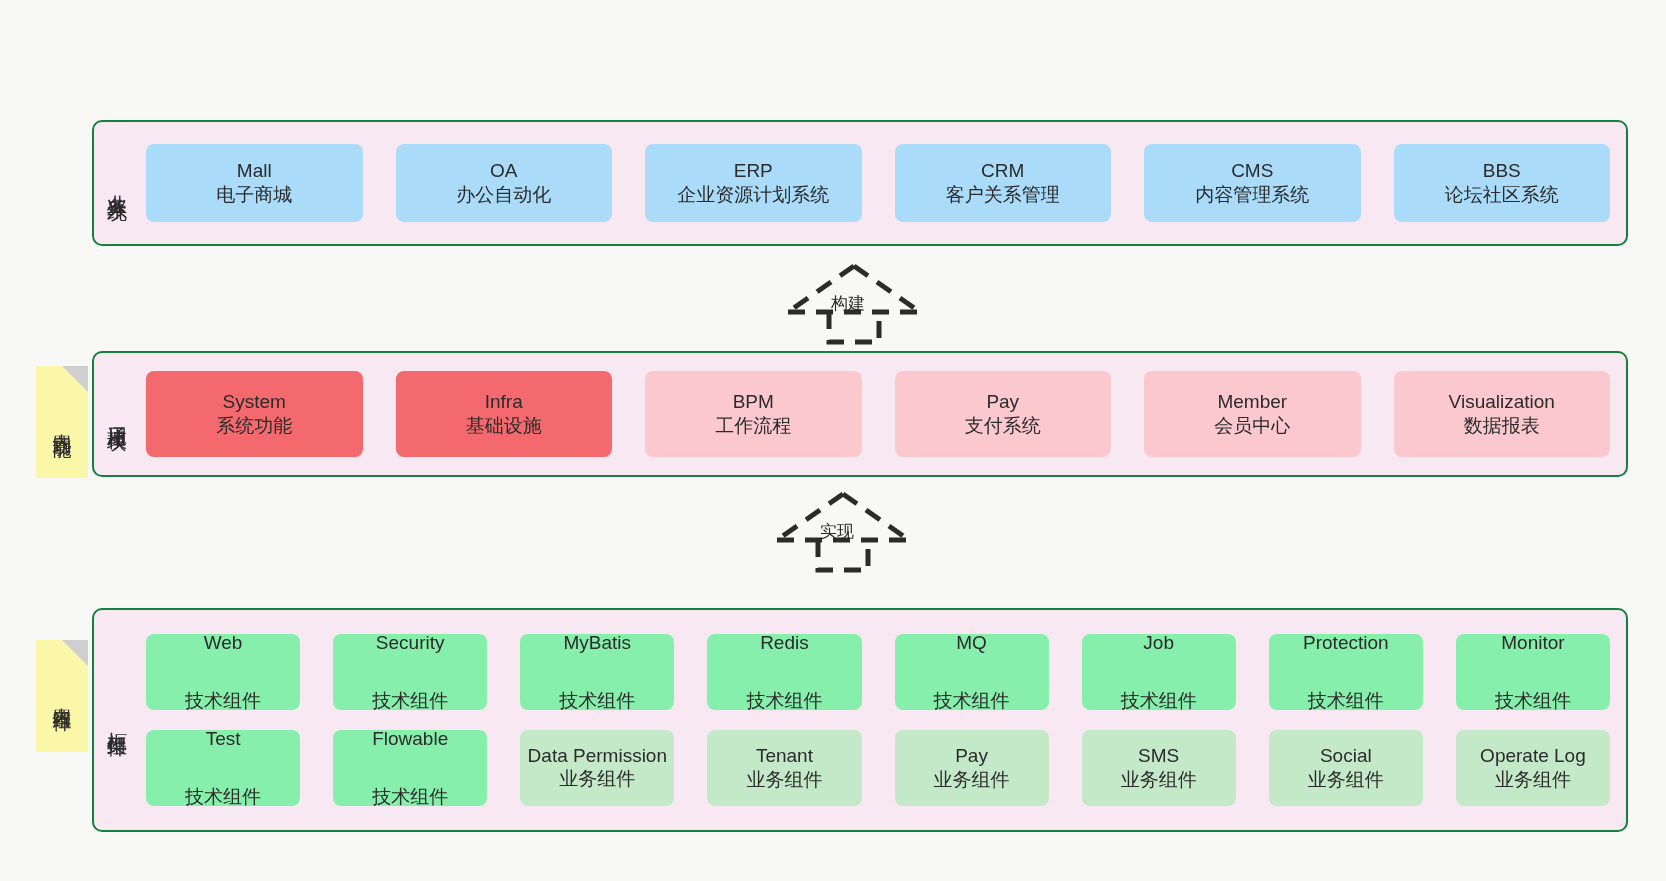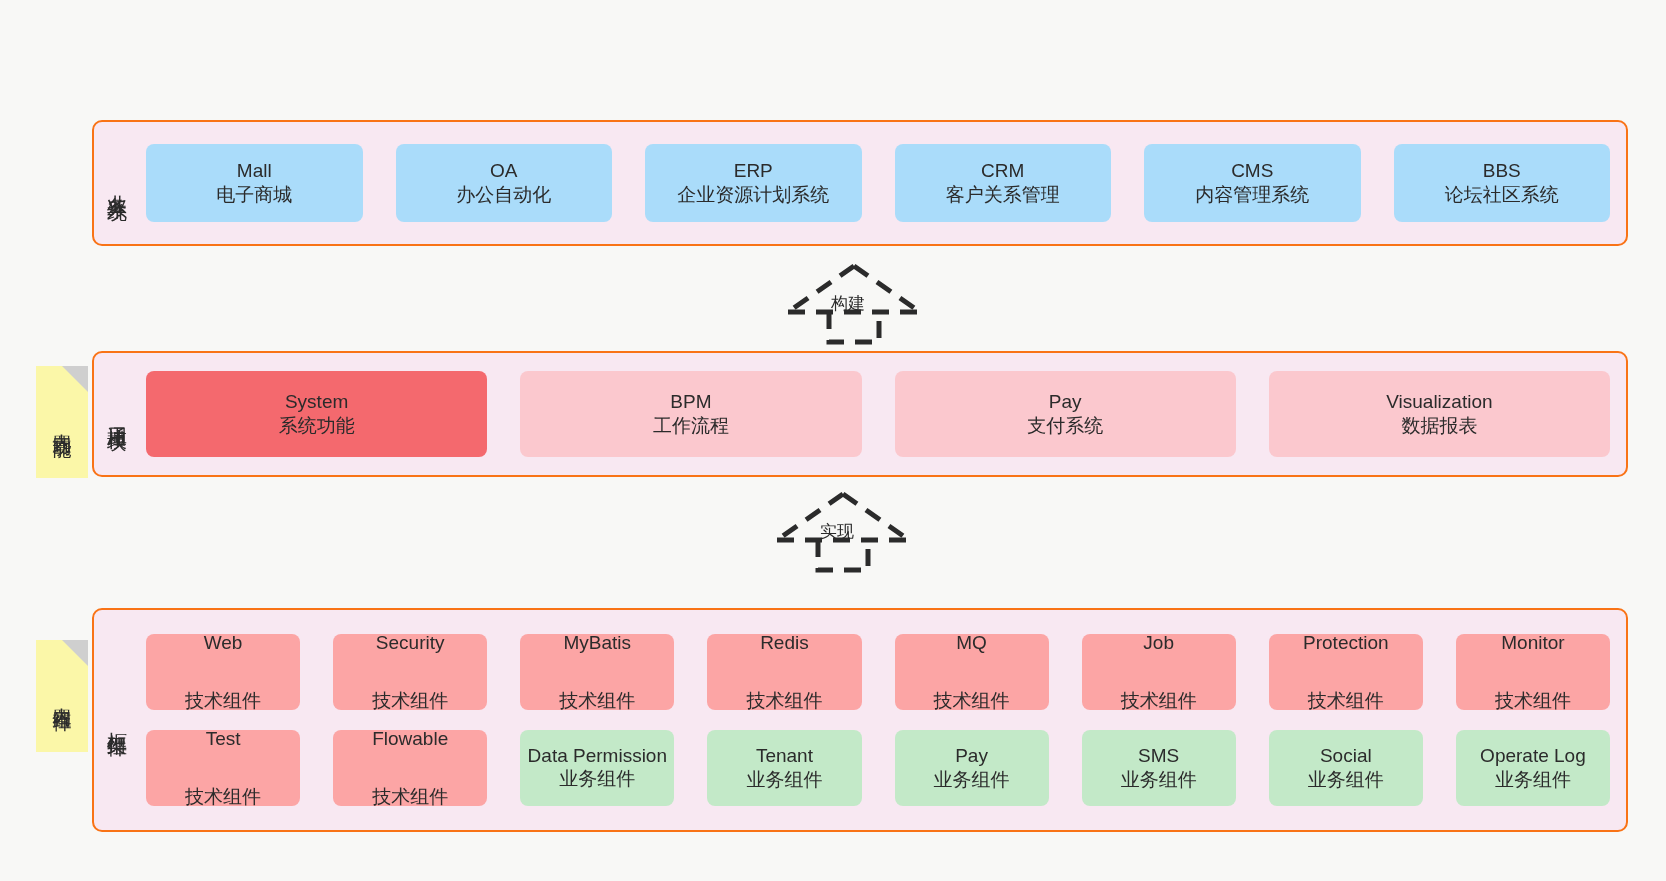--- a/index.html
+++ b/index.html
@@ -8,21 +8,21 @@
     background: #f8f8f6;
     font-family: "Liberation Sans", "DejaVu Sans", sans-serif;
     overflow: hidden;
   }
   #stage { position: relative; width: 1666px; height: 881px; }
 
   
   .layer {
     position: absolute;
     background: #f8e8f2;
-    border: 2px solid #f97316;
+    border: 2px solid #15803d;
     border-radius: 10px;
     display: flex;
     align-items: stretch;
   }
   .layer-title {
     flex: 0 0 auto;
     width: 46px;
     display: flex;
     align-items: center;
     justify-content: center;
@@ -64,21 +64,21 @@
     padding: 6px 4px;
     user-select: none;
   }
   .card .t1 { font-size: 19px; }
   .card .t2 { font-size: 19px; }
   .card.two-line-name .t1 { line-height: 1.18; }
 
   .c-blue   { background: #aadcfa; }
   .c-red    { background: #f4696e; }
   .c-pink   { background: #fbc8ce; }
-  .c-green  { background: #fca5a5; gap: 34px; }
+  .c-green  { background: #86efac; gap: 34px; }
   .c-lgreen { background: #c3e9c8; }
 
   
   .layer-biz .card   { height: 78px; }
   .layer-mod .card   { height: 86px; }
   .layer-fw  .card   { height: 76px; }
 
   
   .note {
     position: absolute;
@@ -168,27 +168,35 @@
   </div>
 
   <div class="layer layer-mod" style="left:92px; top:351px; width:1536px; height:126px;">
     <div class="layer-title">通用模块</div>
     <div class="layer-body">
       <div class="row">
         <div class="card c-red">
           <span class="t1">System</span>
           <span class="t2">系统功能</span>
         </div>
+        <div class="card c-red">
+          <span class="t1">Infra</span>
+          <span class="t2">基础设施</span>
+        </div>
         <div class="card c-pink">
           <span class="t1">BPM</span>
           <span class="t2">工作流程</span>
         </div>
         <div class="card c-pink">
           <span class="t1">Pay</span>
           <span class="t2">支付系统</span>
+        </div>
+        <div class="card c-pink">
+          <span class="t1">Member</span>
+          <span class="t2">会员中心</span>
         </div>
         <div class="card c-pink">
           <span class="t1">Visualization</span>
           <span class="t2">数据报表</span>
         </div>
       </div>
     </div>
   </div>
 
   <div class="uml-arrow" style="left:768px; top:490px;">

